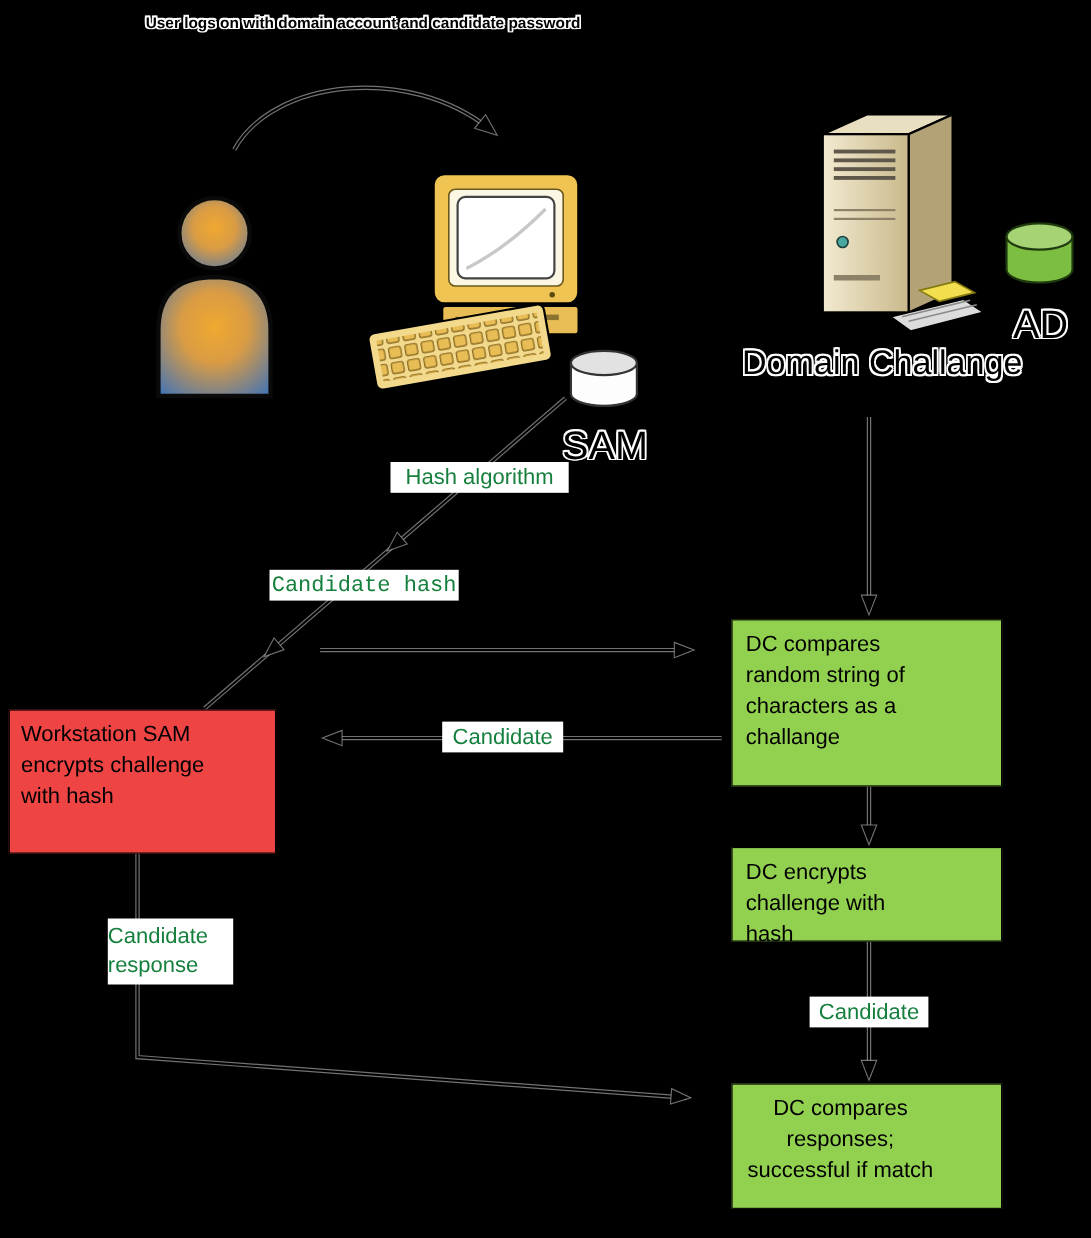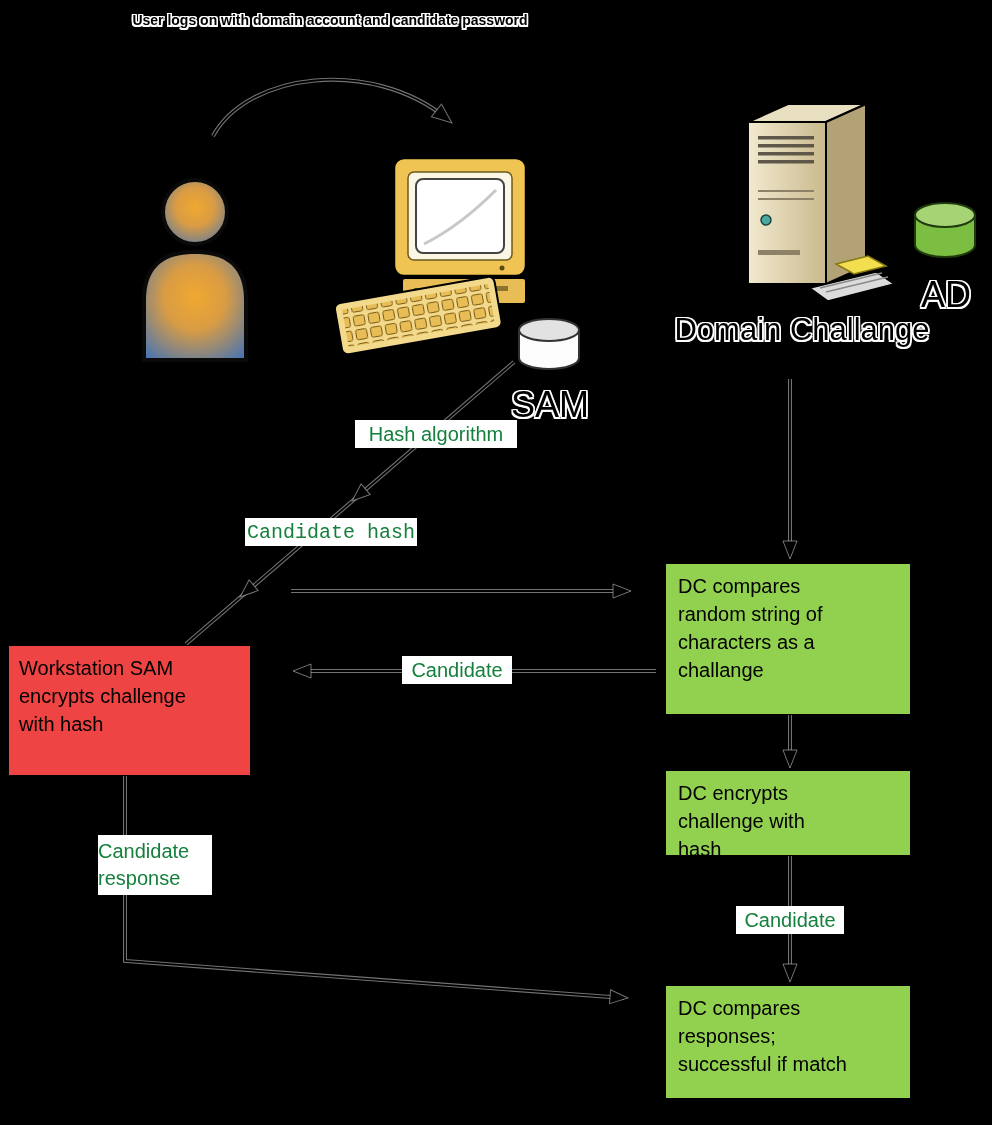--- a/index.html
+++ b/index.html
@@ -197,21 +197,21 @@
     </svg>
   </div>
   <div class="abs cyl-label outlined" style="left:916px; top:274px; width:60px;">AD</div>
 
   <div class="node-box box-orange" style="left:8px; top:645px; width:243px; height:131px; padding:8px 55px 8px 10px;">Workstation SAM encrypts challenge with hash</div>
 
   <div class="node-box box-green" style="left:665px; top:563px; width:246px; height:152px; padding:8px 70px 8px 12px;">DC compares random string of characters as a challange</div>
 
   <div class="node-box box-green" style="left:665px; top:770px; width:246px; height:86px; padding:8px 60px 8px 12px;">DC encrypts challenge with hash</div>
 
-  <div class="node-box box-green" style="left:665px; top:985px; width:246px; height:114px; padding:8px 60px 8px 12px;">DC compares responses; successful if match</div>
+  <div class="node-box box-green" style="left:665px; top:985px; width:246px; height:114px; padding:8px 60px 8px 12px;text-align:center;">DC compares responses; successful if match</div>
 
   <div class="wlabel" style="left:355px; top:420px; width:162px; height:28px;">Hash algorithm</div>
 
   <div class="wlabel" style="left:245px; top:518px; width:172px; height:28px;font-family:Liberation Mono, monospace;">Candidate hash</div>
 
 
   <div class="wlabel" style="left:402px; top:656px; width:110px; height:28px;">Candidate</div>
 
   <div class="wlabel" style="left:68px; top:835px; width:114px; height:60px;margin-left:30px;">Candidate response</div>
 

